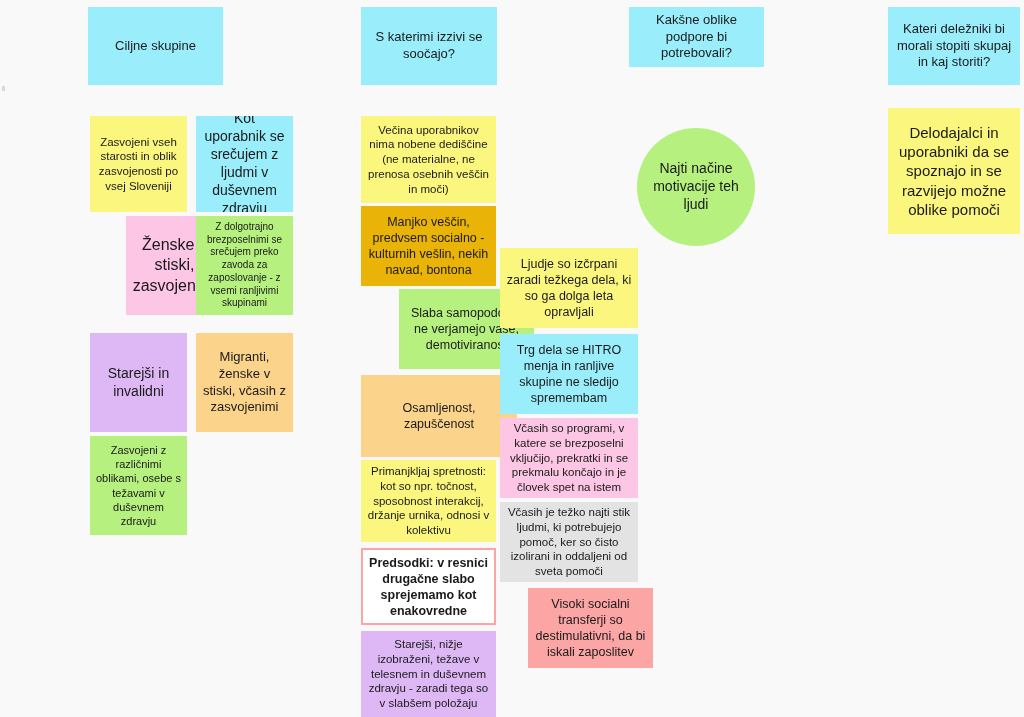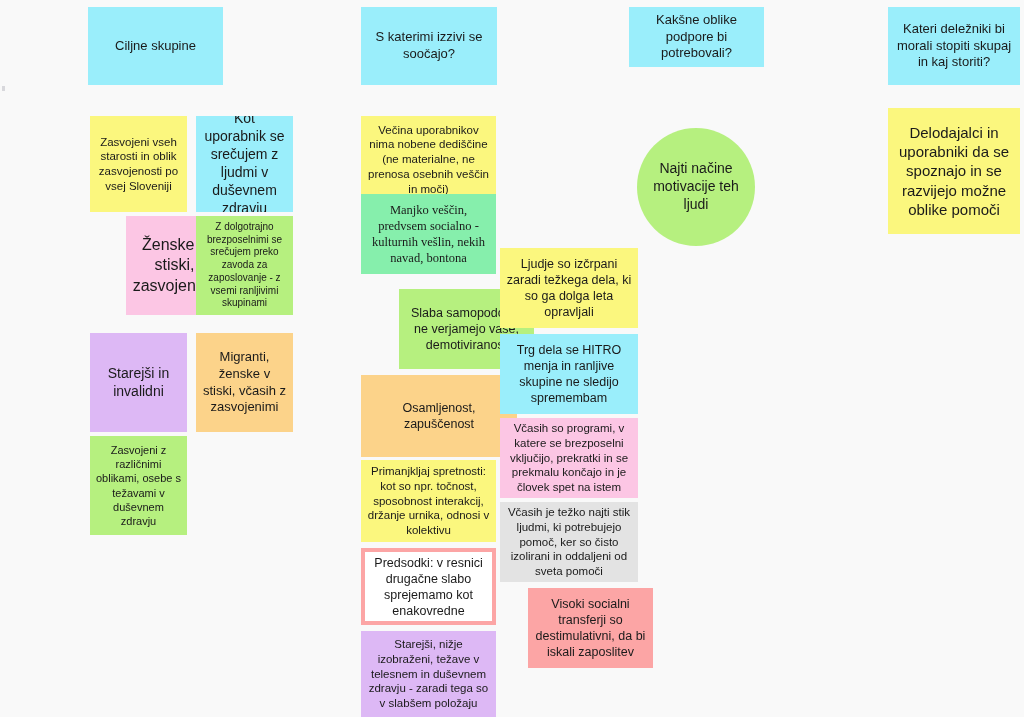--- a/index.html
+++ b/index.html
@@ -33,22 +33,23 @@
     word-break: break-word;
     overflow: hidden;
   }
   .note.header {
     line-height: 1.3;
   }
   .note.circle {
     border-radius: 50%;
   }
   .note.outlined {
-    border: 4px solid #fca5a5;
+    border: 2px solid #fca5a5;
     background: #ffffff;
+    font-weight: bold;
   }
   .speck {
     position: absolute;
     width: 3px;
     height: 5px;
     background: #d8d8dc;
   }
 </style>
 </head>
 <body>
@@ -60,21 +61,21 @@
     <div class="note header" style="left: 629px; top: 7px; width: 135px; height: 60px; background: rgb(154, 238, 251); font-size: 13px;">Kakšne oblike podpore bi potrebovali?</div>
     <div class="note header" style="left: 888px; top: 7px; width: 132px; height: 78px; background: rgb(154, 238, 251); font-size: 13px;">Kateri deležniki bi morali stopiti skupaj in kaj storiti?</div>
     <div class="note" style="left: 90px; top: 116px; width: 97px; height: 96px; background: rgb(251, 247, 126); font-size: 11.5px;">Zasvojeni vseh starosti in oblik zasvojenosti po vsej Sloveniji</div>
     <div class="note" style="left: 196px; top: 116px; width: 97px; height: 96px; background: rgb(154, 238, 251); font-size: 14px;">Kot uporabnik se srečujem z ljudmi v duševnem zdravju</div>
     <div class="note" style="left: 90px; top: 216px; width: 97px; height: 99px; background: rgb(252, 198, 228); font-size: 16px; margin-left: 36px;">Ženske v stiski, zasvojenimi</div>
     <div class="note" style="left: 196px; top: 216px; width: 97px; height: 99px; background: rgb(182, 240, 127); font-size: 10px;">Z dolgotrajno brezposelnimi se srečujem preko zavoda za zaposlovanje - z vsemi ranljivimi skupinami</div>
     <div class="note" style="left: 90px; top: 333px; width: 97px; height: 99px; background: rgb(221, 184, 245); font-size: 14px;">Starejši in invalidni</div>
     <div class="note" style="left: 196px; top: 333px; width: 97px; height: 99px; background: rgb(252, 211, 138); font-size: 13px;">Migranti, ženske v stiski, včasih z zasvojenimi</div>
     <div class="note" style="left: 90px; top: 436px; width: 97px; height: 99px; background: rgb(182, 240, 127); font-size: 11px;">Zasvojeni z različnimi oblikami, osebe s težavami v duševnem zdravju</div>
     <div class="note" style="left: 361px; top: 116px; width: 135px; height: 87px; background: rgb(251, 247, 126); font-size: 11.5px;">Večina uporabnikov nima nobene dediščine (ne materialne, ne prenosa osebnih veščin in moči)</div>
-    <div class="note" style="left: 361px; top: 194px; width: 135px; height: 80px; background: #86efac; font-size: 12.5px; font-family: Liberation Serif, serif;">Manjko veščin, predvsem socialno - kulturnih vešlin, nekih navad, bontona</div>
+    <div class="note" style="left: 361px; top: 206px; width: 135px; height: 80px; background: #eab308; font-size: 12.5px;">Manjko veščin, predvsem socialno - kulturnih vešlin, nekih navad, bontona</div>
     <div class="note" style="left: 361px; top: 289px; width: 135px; height: 80px; background: rgb(182, 240, 127); font-size: 12.5px; margin-left: 38px;">Slaba samopodoba, ne verjamejo vase, demotiviranost</div>
     <div class="note" style="left: 361px; top: 375px; width: 156px; height: 82px; background: rgb(252, 211, 138); font-size: 12.5px;">Osamljenost, zapuščenost</div>
     <div class="note" style="left: 361px; top: 460px; width: 135px; height: 82px; background: rgb(251, 247, 126); font-size: 11.5px;">Primanjkljaj spretnosti: kot so npr. točnost, sposobnost interakcij, držanje urnika, odnosi v kolektivu</div>
     <div class="note outlined" style="left: 361px; top: 548px; width: 135px; height: 77px; background: rgb(255, 255, 255); font-size: 12.5px;">Predsodki: v resnici drugačne slabo sprejemamo kot enakovredne</div>
     <div class="note" style="left: 361px; top: 631px; width: 135px; height: 86px; background: rgb(221, 184, 245); font-size: 11.5px;">Starejši, nižje izobraženi, težave v telesnem in duševnem zdravju - zaradi tega so v slabšem položaju</div>
     <div class="note circle" style="left: 637px; top: 128px; width: 118px; height: 118px; background: rgb(182, 240, 127); font-size: 14px;">Najti načine motivacije teh ljudi</div>
     <div class="note" style="left: 500px; top: 248px; width: 138px; height: 80px; background: rgb(251, 247, 126); font-size: 12.5px;">Ljudje so izčrpani zaradi težkega dela, ki so ga dolga leta opravljali</div>
     <div class="note" style="left: 500px; top: 334px; width: 138px; height: 80px; background: rgb(154, 238, 251); font-size: 12.5px;">Trg dela se HITRO menja in ranljive skupine ne sledijo spremembam</div>
     <div class="note" style="left: 500px; top: 418px; width: 138px; height: 80px; background: rgb(252, 198, 228); font-size: 11.5px;">Včasih so programi, v katere se brezposelni vključijo, prekratki in se prekmalu končajo in je človek spet na istem</div>
     <div class="note" style="left: 500px; top: 502px; width: 138px; height: 80px; background: rgb(227, 227, 227); font-size: 11.5px;">Včasih je težko najti stik ljudmi, ki potrebujejo pomoč, ker so čisto izolirani in oddaljeni od sveta pomoči</div>

